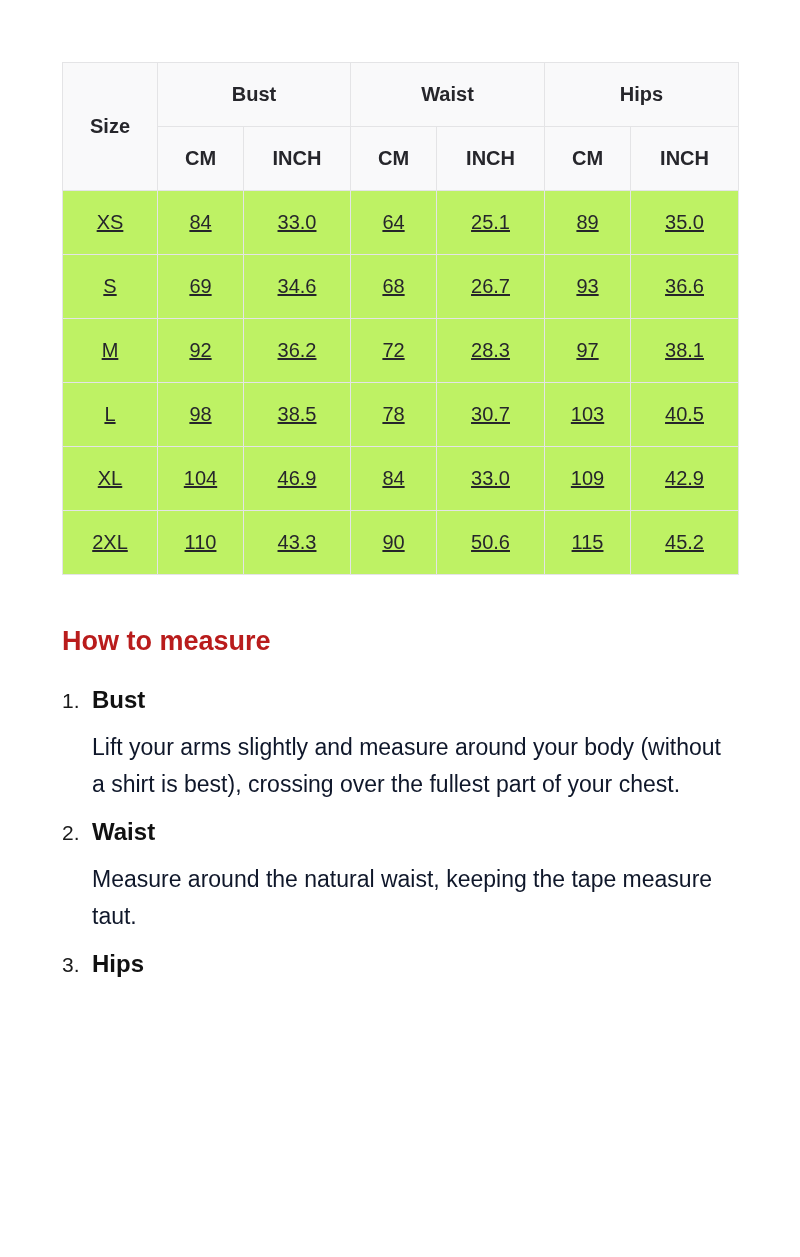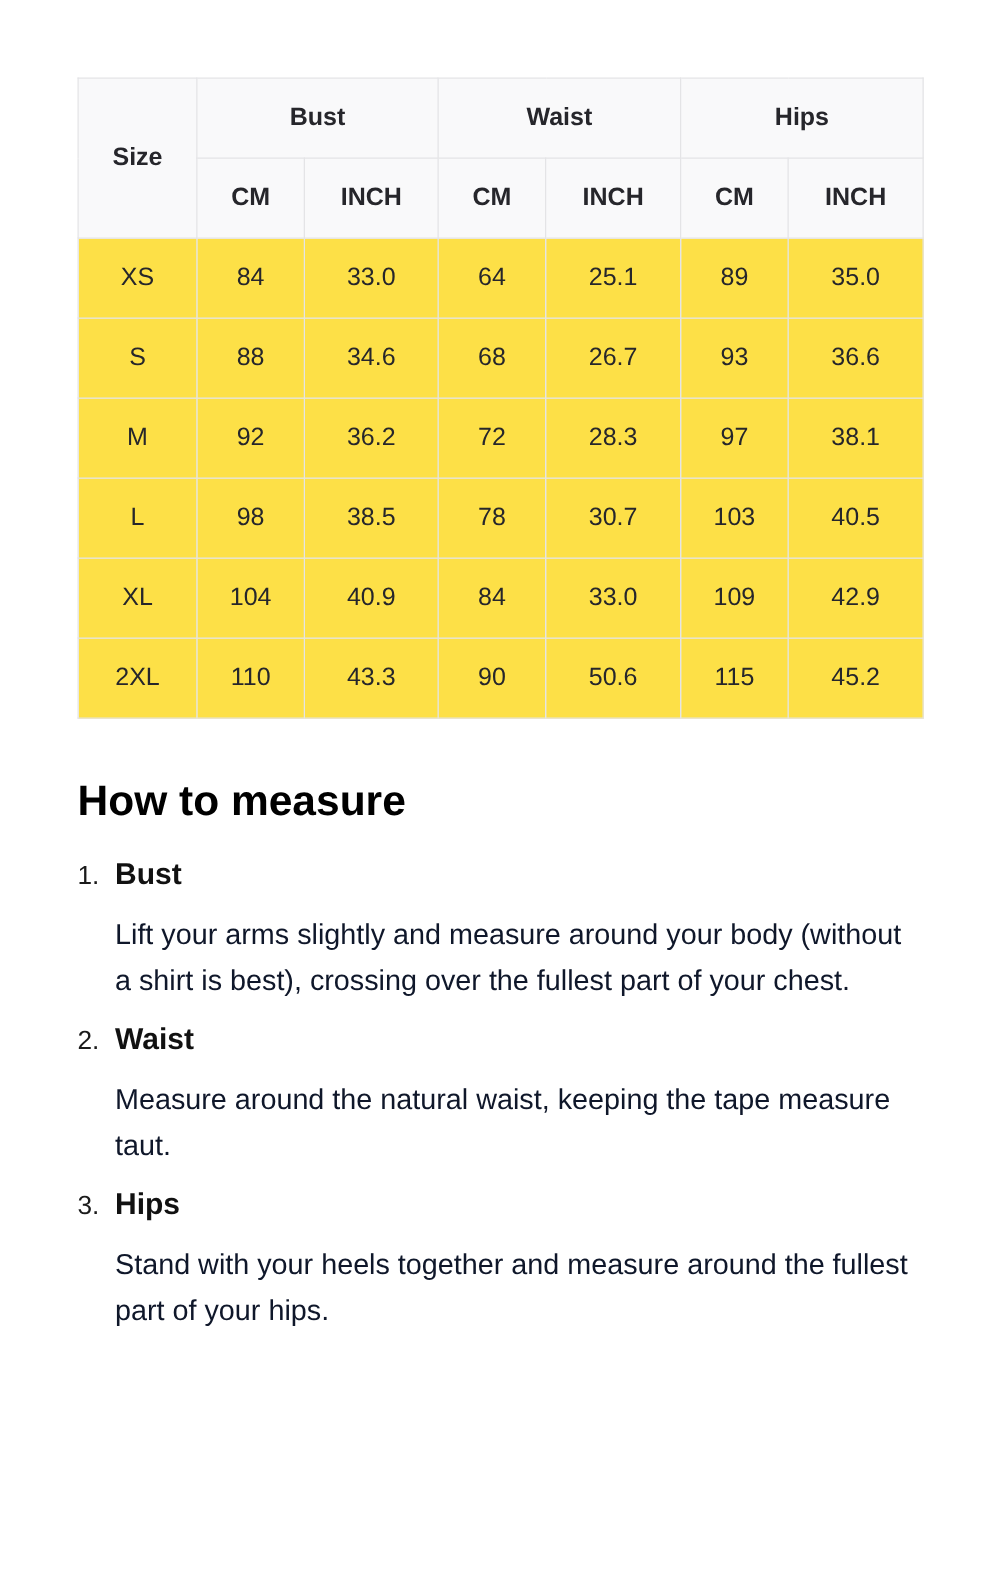--- a/index.html
+++ b/index.html
@@ -30,39 +30,40 @@
     padding: 0;
   }
   table.size-chart thead th {
     background: #f9f9fa;
     font-weight: bold;
     color: #26262b;
   }
   table.size-chart thead tr { height: 64px; }
   table.size-chart tbody tr { height: 64px; }
   table.size-chart tbody td {
-    background: #fde047;
+    background: #bef264;
     font-weight: normal;
     color: #26262b;
+    text-decoration: underline;
   }
   col.c-size  { width: 95px; }
   col.c-cm1   { width: 86px; }
   col.c-inch1 { width: 107px; }
   col.c-cm2   { width: 86px; }
   col.c-inch2 { width: 108px; }
   col.c-cm3   { width: 86px; }
   col.c-inch3 { width: 108px; }
 
   
   .howto-heading {
     margin: 48px 0 0 0;
-    font-size: 34px;
+    font-size: 27px;
     line-height: 36px;
     font-weight: bold;
-    color: #000000;
+    color: #b91c1c;
   }
   .howto-intro {
     margin: 22px 0 0 0;
     font-size: 23px;
     line-height: 37px;
     color: #1a1a1a;
     max-width: 676px;
   }
   .steps {
     margin-top: 26px;
@@ -130,21 +131,21 @@
         <td>XS</td>
         <td>84</td>
         <td>33.0</td>
         <td>64</td>
         <td>25.1</td>
         <td>89</td>
         <td>35.0</td>
       </tr>
       <tr>
         <td>S</td>
-        <td>88</td>
+        <td>69</td>
         <td>34.6</td>
         <td>68</td>
         <td>26.7</td>
         <td>93</td>
         <td>36.6</td>
       </tr>
       <tr>
         <td>M</td>
         <td>92</td>
         <td>36.2</td>
@@ -158,21 +159,21 @@
         <td>98</td>
         <td>38.5</td>
         <td>78</td>
         <td>30.7</td>
         <td>103</td>
         <td>40.5</td>
       </tr>
       <tr>
         <td>XL</td>
         <td>104</td>
-        <td>40.9</td>
+        <td>46.9</td>
         <td>84</td>
         <td>33.0</td>
         <td>109</td>
         <td>42.9</td>
       </tr>
       <tr>
         <td>2XL</td>
         <td>110</td>
         <td>43.3</td>
         <td>90</td>
@@ -202,17 +203,16 @@
         <span class="step-term">Waist</span>
       </div>
       <p class="step-desc">Measure around the natural waist, keeping the tape measure taut.</p>
     </div>
 
     <div class="step">
       <div class="step-head">
         <span class="step-number">3.</span>
         <span class="step-term">Hips</span>
       </div>
-      <p class="step-desc">Stand with your heels together and measure around the fullest part of your hips.</p>
     </div>
 
   </div>
 </div>
 
 </body></html>

